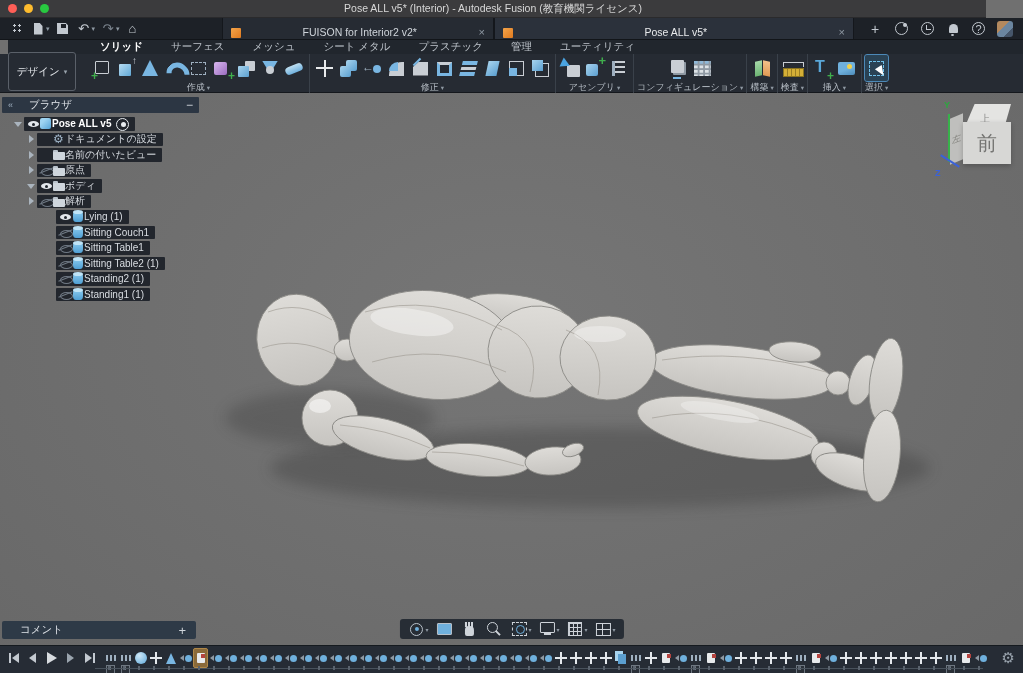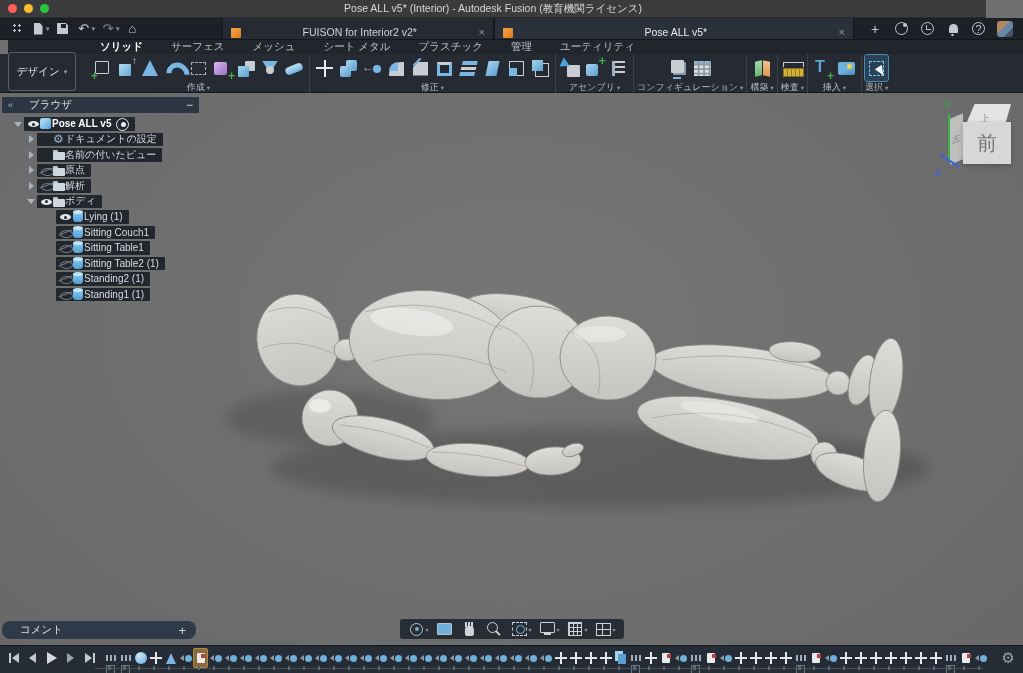--- a/index.html
+++ b/index.html
@@ -151,21 +151,21 @@
   .ic-body::before{content:"";position:absolute;left:1px;top:1px;width:10px;height:11px;background:linear-gradient(#8ecdf0,#4f9fd4);border-radius:3px/4px;}
   .ic-body::after{content:"";position:absolute;left:1px;top:0;width:10px;height:4px;background:#bfe4f7;border-radius:50%;}
   .lbl{font-size:10px;color:#d9dde2;white-space:nowrap;}
   .strong{font-weight:bold;color:#ffffff;}
   .tail{display:none;position:relative;width:14px;height:13px;margin-left:4px;flex:none;cursor:pointer;}
   .tail-target{display:inline-block;}
   .tail-target::before{content:"";position:absolute;left:1px;top:0.5px;width:11px;height:11px;border:1.6px solid #e8ecf0;border-radius:50%;}
   .tail-target::after{content:"";position:absolute;left:5.5px;top:5px;width:5px;height:5px;background:#e8ecf0;border-radius:50%;}
 
   
-  #commentbar{position:absolute;left:2px;top:621px;width:194px;height:18px;background:#2e3a47;border-radius:8px;display:flex;align-items:center;padding:0 10px 0 18px;}
+  #commentbar{position:absolute;left:2px;top:621px;width:194px;height:18px;background:#2e3a47;border-radius:2px;display:flex;align-items:center;padding:0 10px 0 18px;}
   #commentbar .clabel{flex:1;font-size:10.5px;color:#dfe3e8;}
   #commentbar .cplus{color:#cfd4da;font-size:13px;cursor:pointer;}
 
   
   #navbar{position:absolute;left:50%;transform:translateX(-50%);top:619px;height:20px;background:#272d35;border-radius:3px;display:flex;align-items:center;padding:0 6px;gap:3px;}
   .nbtn{display:flex;align-items:center;gap:1px;cursor:pointer;padding:0 2px;}
   .nic{position:relative;width:17px;height:16px;display:flex;align-items:center;justify-content:center;}
   .ncaret{font-size:6px;color:#8f99a3;}
   .n-orbit::before{content:"";width:11px;height:11px;border:1.5px solid #b9c2cb;border-radius:50%;}
   .n-orbit::after{content:"";position:absolute;width:4px;height:4px;background:#6fb0dd;border-radius:50%;left:7px;top:6px;}
@@ -643,35 +643,35 @@
         <span class="chev chev-right"></span>
         <span class="chip">
           <span class="eye eye-off"></span>
           <span class="node-icon ic-folder"></span>
           <span class="lbl">原点</span>
 
         </span>
       </div>
 
       <div class="tree-row lvl2">
+        <span class="chev chev-down"></span>
+        <span class="chip">
+          <span class="eye eye-on"></span>
+          <span class="node-icon ic-folder"></span>
+          <span class="lbl">ボディ</span>
+
+        </span>
+      </div>
+
+      <div class="tree-row lvl2">
         <span class="chev chev-right"></span>
         <span class="chip">
           <span class="eye eye-off"></span>
           <span class="node-icon ic-folder"></span>
           <span class="lbl">解析</span>
-
-        </span>
-      </div>
-
-      <div class="tree-row lvl2">
-        <span class="chev chev-down"></span>
-        <span class="chip">
-          <span class="eye eye-on"></span>
-          <span class="node-icon ic-folder"></span>
-          <span class="lbl">ボディ</span>
 
         </span>
       </div>
 
       <div class="tree-row lvl3">
         <span class="chev chev-none"></span>
         <span class="chip">
           <span class="eye eye-on"></span>
           <span class="node-icon ic-body"></span>
           <span class="lbl">Lying (1)</span>

